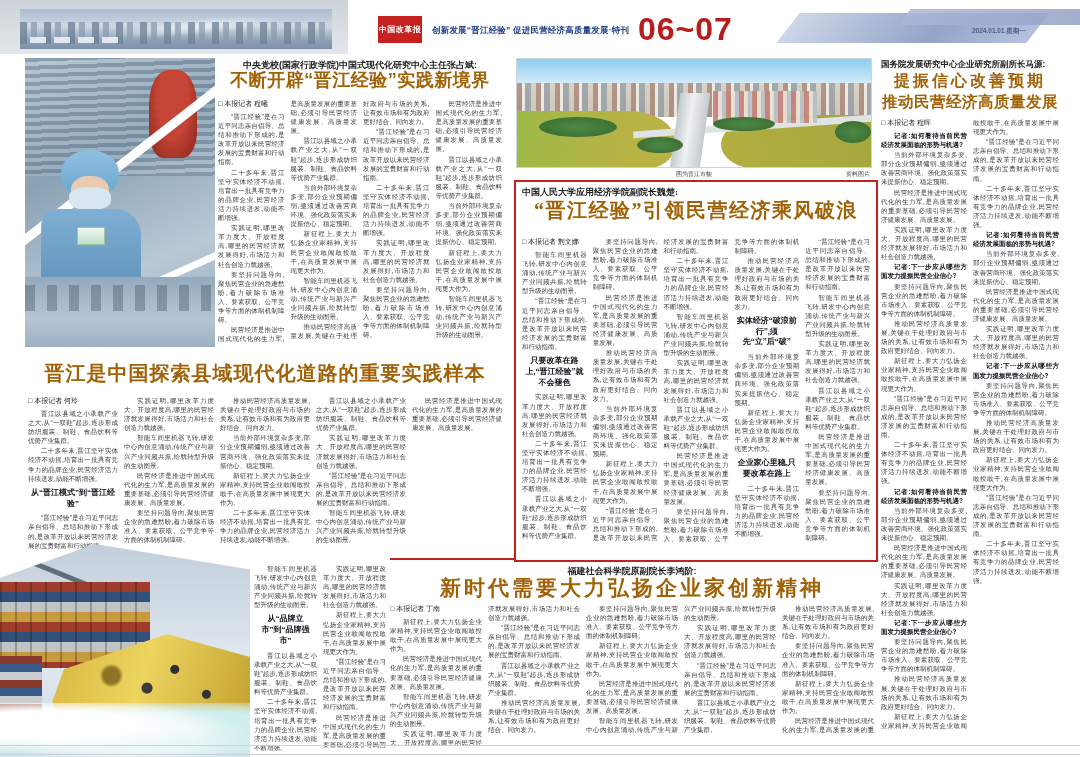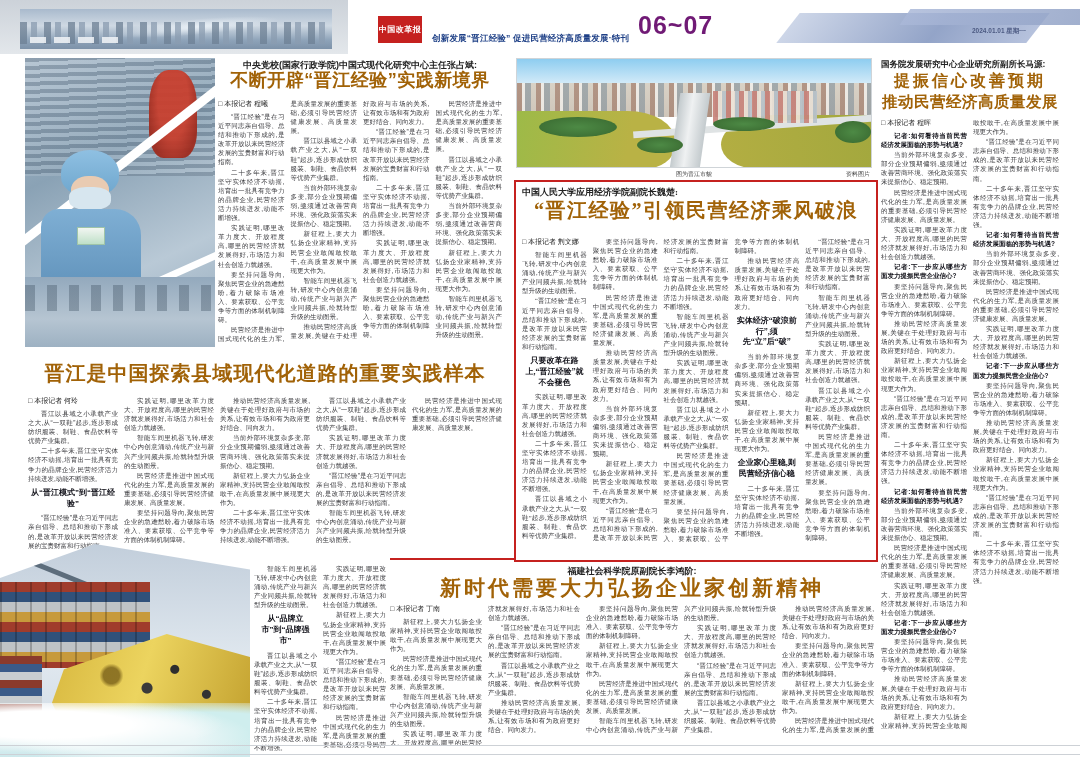--- a/index.html
+++ b/index.html
@@ -12,22 +12,22 @@
   .banner-photo{left:20px;top:9px;width:312px;height:40px;overflow:hidden;
         background:linear-gradient(180deg,#a9bacd 0%,#cfd9e3 42%,#8ea3b9 78%,#7d92a9 100%);}
   .b-skyline{position:absolute;left:0;right:0;bottom:5px;height:22px;opacity:.75;
         background:repeating-linear-gradient(90deg,#6d8094 0 7px,transparent 7px 11px,#8a9cb0 11px 17px,transparent 17px 24px);}
   .b-river{position:absolute;left:90px;top:10px;width:170px;height:16px;border-radius:50%;
         background:radial-gradient(ellipse,rgba(235,242,248,.9),rgba(235,242,248,0) 70%);transform:rotate(-5deg);}
   .b-marks{position:absolute;left:10px;bottom:6px;width:96px;height:6px;opacity:.85;
         background:repeating-linear-gradient(90deg,#f2f5f8 0 16px,transparent 16px 24px);}
   .logo{left:378px;top:16px;width:44px;height:27px;background:#c5211f;color:#fff;
         font-size:8px;font-weight:700;display:flex;align-items:center;justify-content:center;letter-spacing:.5px;}
-  .slogan{left:432px;top:25px;width:202px;font-size:8.5px;font-weight:700;color:#1d3f86;letter-spacing:.2px;margin-top:8px;}
-  .pageno{left:638px;top:11px;font-size:25px;font-weight:800;color:#701a75;letter-spacing:1px;}
+  .slogan{left:432px;top:25px;width:202px;font-size:8.5px;font-weight:700;color:#1d3f86;letter-spacing:.2px;}
+  .pageno{left:638px;top:11px;font-size:32px;font-weight:800;color:#b91c1c;letter-spacing:1px;}
   .swoosh1{left:788px;top:13px;width:250px;height:30px;transform:skewX(-38deg);
         background:linear-gradient(90deg,#cdd6e8,#93a4c8 60%,#b6c2dd);}
   .swoosh2{left:905px;top:9px;width:190px;height:16px;transform:skewX(-34deg);
         background:linear-gradient(90deg,#aab8d8,#8fa0c4);opacity:.85;}
   .dateline{left:972px;top:27px;font-size:6.5px;color:#4c5a82;font-weight:700;}
 
   
   .kick{font-size:9px;font-weight:700;color:#222;}
   .kick.center{text-align:center;}
   .hl{font-weight:800;color:#a16207;text-align:center;line-height:1.1;}
@@ -242,21 +242,21 @@
         <p>二十多年来,晋江坚守实体经济不动摇,培育出一批具有竞争力的品牌企业,民营经济活力持续迸发,动能不断增强。</p>
         <p>智能车间里机器飞转,研发中心内创意涌动,传统产业与新兴产业同频共振,绘就转型升级的生动图景。</p>
         <p>实践证明,哪里改革力度大、开放程度高,哪里的民营经济就发展得好,市场活力和社会创造力就越强。</p>
         <p>晋江以县域之小承载产业之大,从“一双鞋”起步,逐步形成纺织服装、制鞋、食品饮料等优势产业集群。</p>
         <p>民营经济是推进中国式现代化的生力军,是高质量发展的重要基础,必须引导民营经济健康发展、高质量发展。</p>
         <p>要坚持问题导向,聚焦民营企业的急难愁盼,着力破除市场准入、要素获取、公平竞争等方面的体制机制障碍。</p>
         <p>推动民营经济高质量发展,关键在于处理好政府与市场的关系,让有效市场和有为政府更好结合、同向发力。</p>
         <h4>实体经济“破浪前行”,须先“立”后“破”</h4>
         <p>当前外部环境复杂多变,部分企业预期偏弱,亟须通过改善营商环境、强化政策落实来提振信心、稳定预期。</p>
         <p>新征程上,要大力弘扬企业家精神,支持民营企业敢闯敢投敢干,在高质量发展中展现更大作为。</p>
-        <h4>企业家心里稳,则民营经济信心稳</h4>
+        <h4>企业家心里稳,只要改革在路上</h4>
         <p>二十多年来,晋江坚守实体经济不动摇,培育出一批具有竞争力的品牌企业,民营经济活力持续迸发,动能不断增强。</p>
         <p>“晋江经验”是在习近平同志亲自倡导、总结和推动下形成的,是改革开放以来民营经济发展的宝贵财富和行动指南。</p>
         <p>智能车间里机器飞转,研发中心内创意涌动,传统产业与新兴产业同频共振,绘就转型升级的生动图景。</p>
         <p>实践证明,哪里改革力度大、开放程度高,哪里的民营经济就发展得好,市场活力和社会创造力就越强。</p>
         <p>晋江以县域之小承载产业之大,从“一双鞋”起步,逐步形成纺织服装、制鞋、食品饮料等优势产业集群。</p>
         <p>民营经济是推进中国式现代化的生力军,是高质量发展的重要基础,必须引导民营经济健康发展、高质量发展。</p>
         <p>要坚持问题导向,聚焦民营企业的急难愁盼,着力破除市场准入、要素获取、公平竞争等方面的体制机制障碍。</p>
       </div>
   </div>
   <div class="abs redline-ext"></div>

